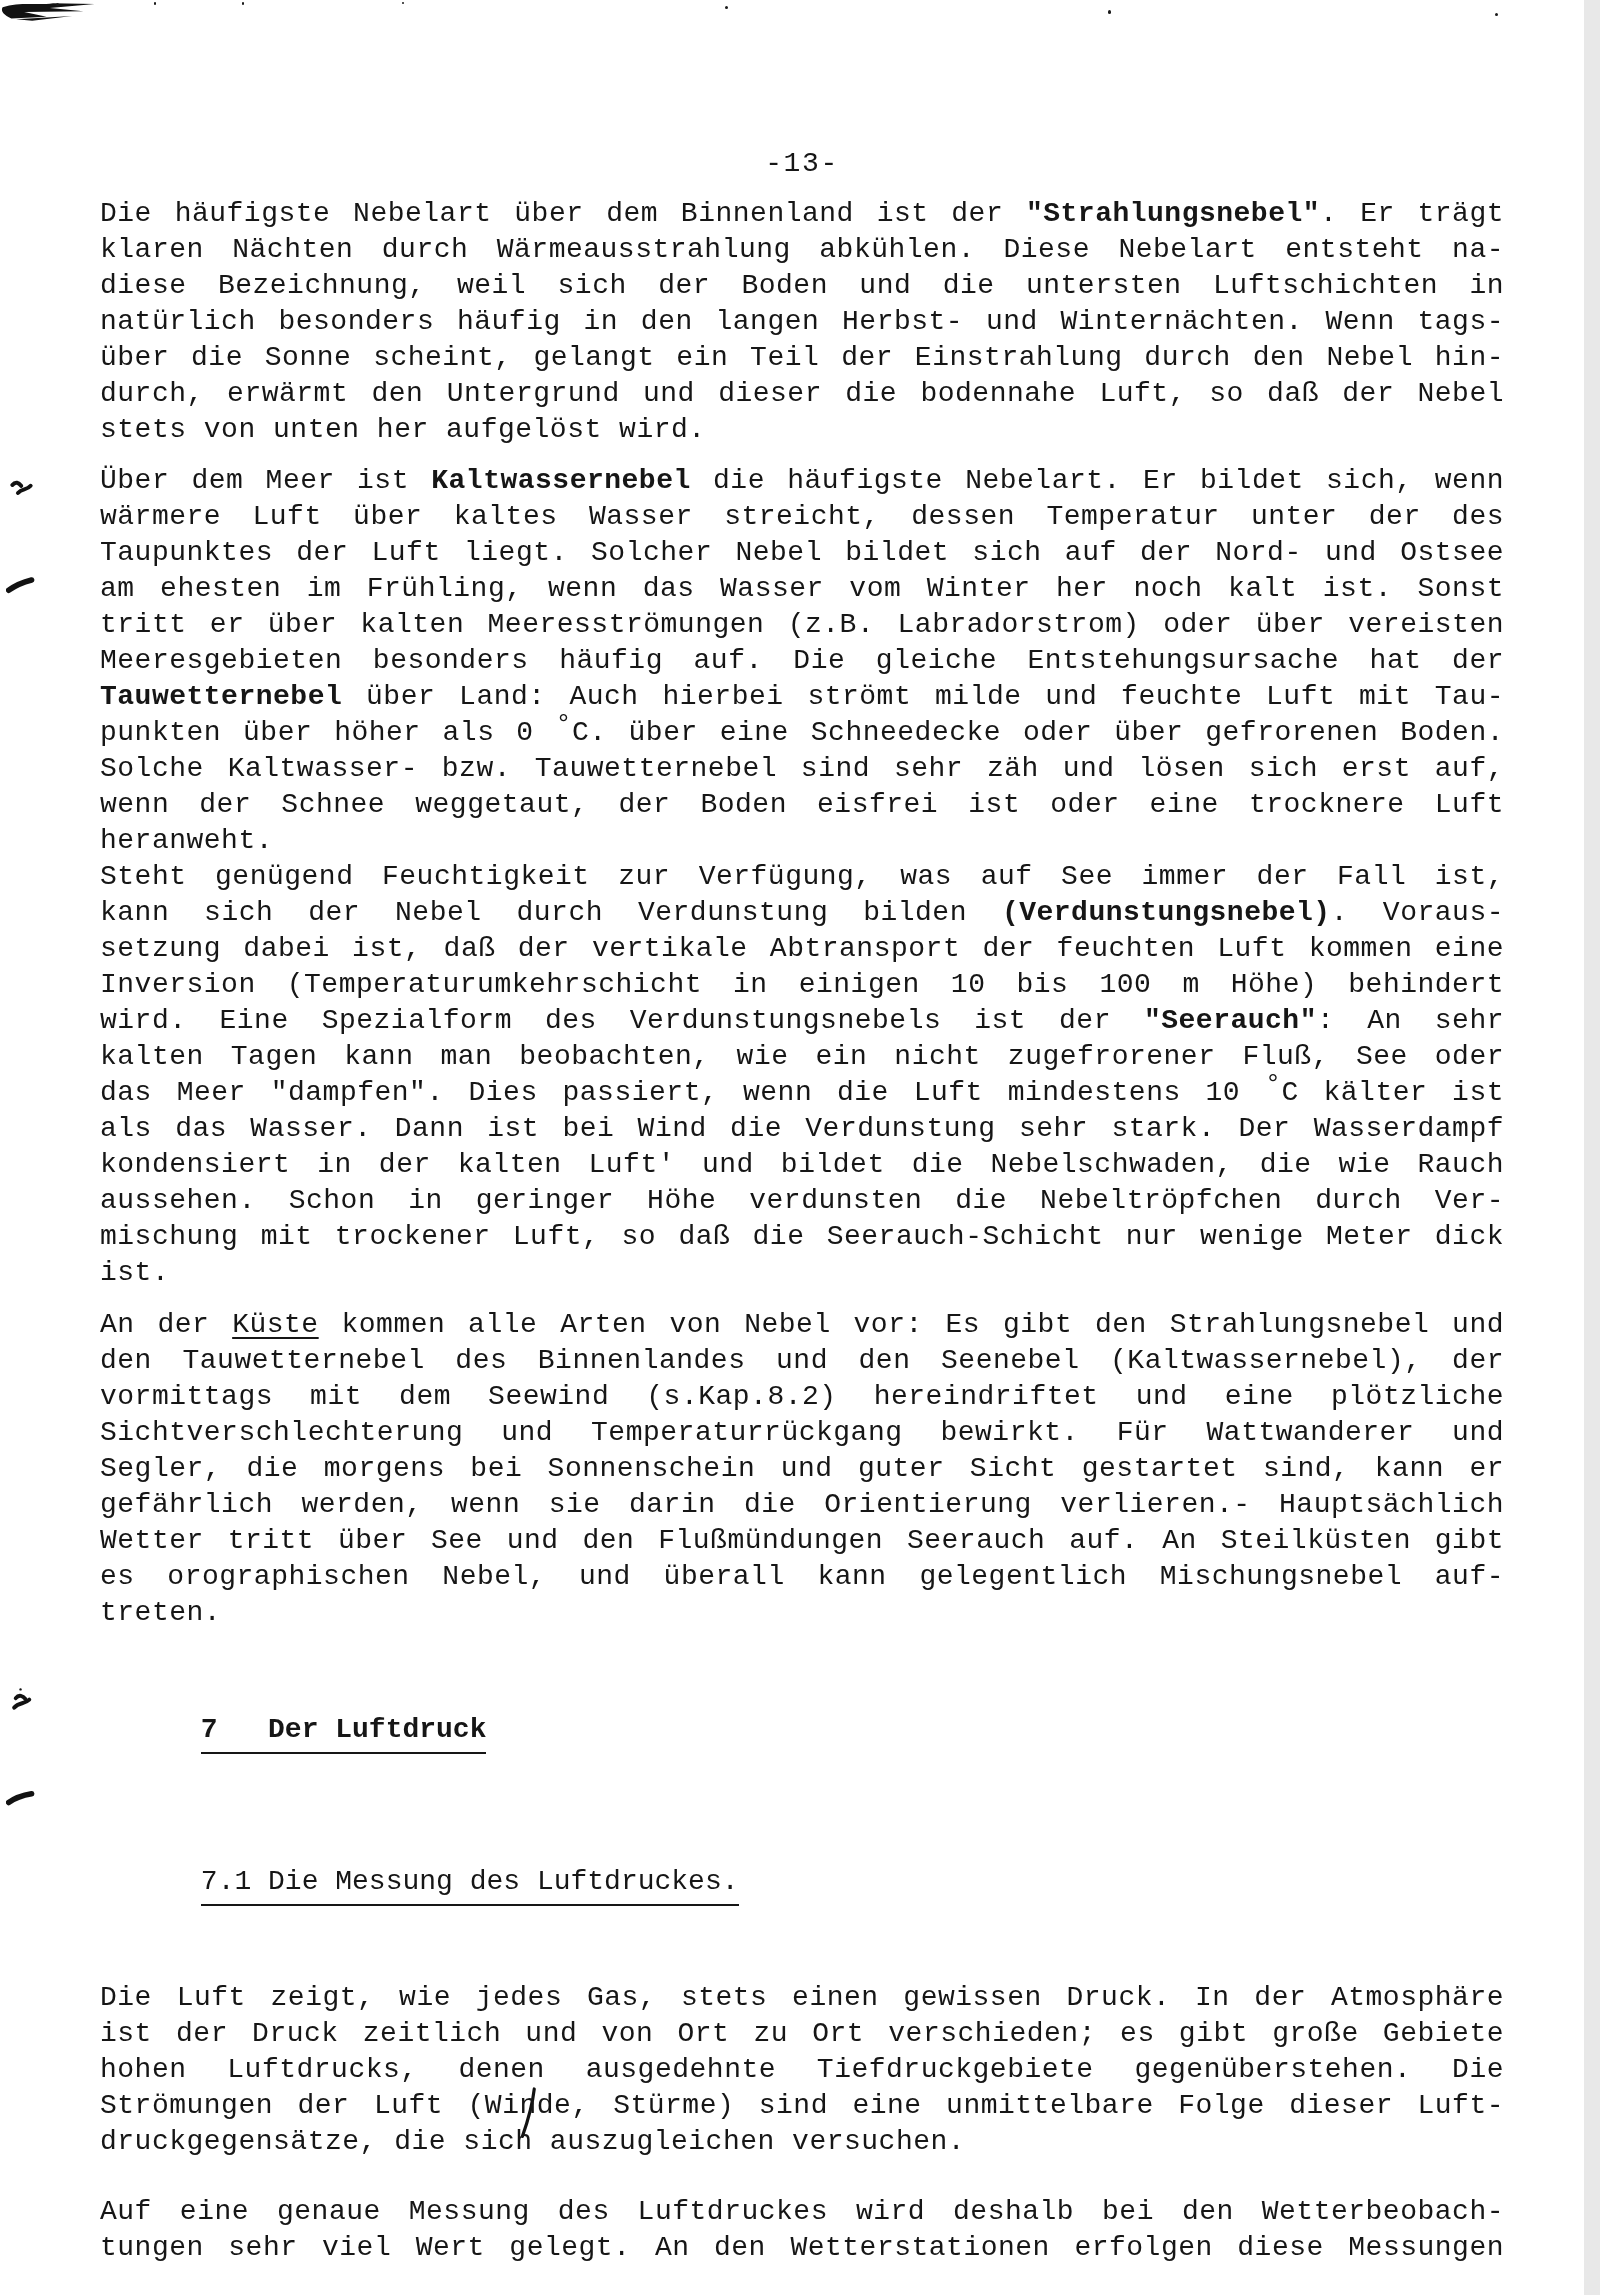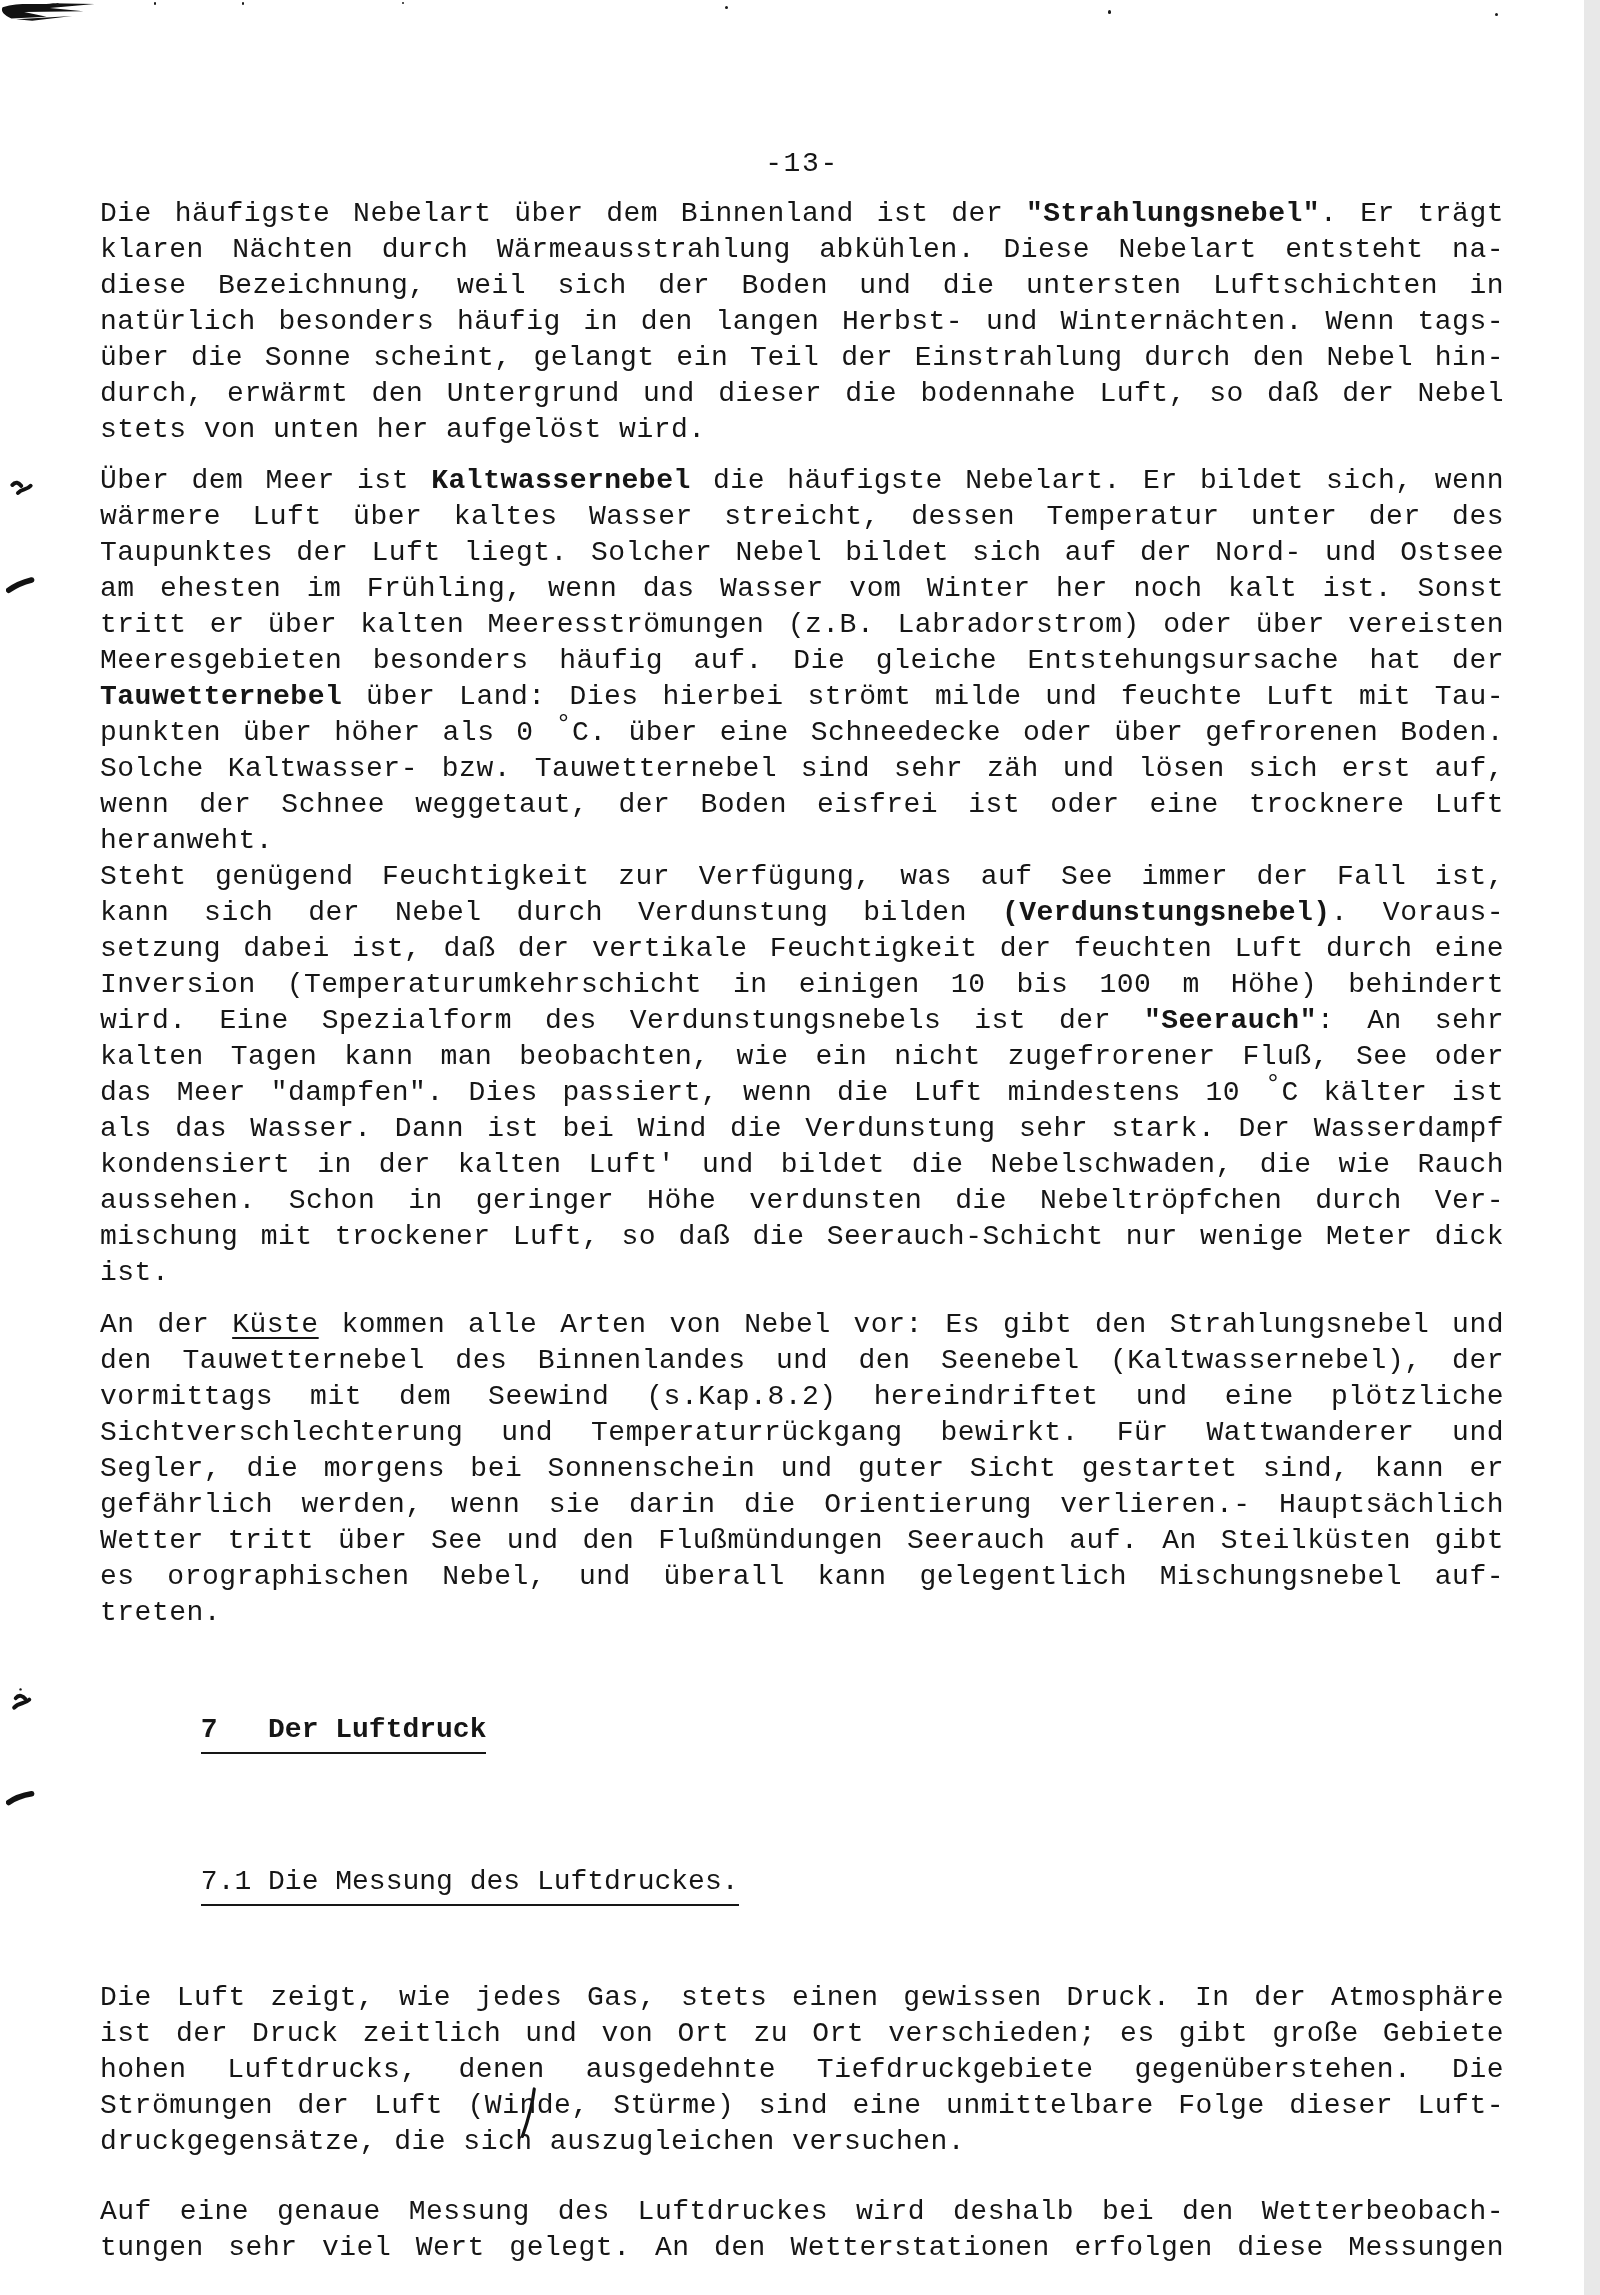--- a/index.html
+++ b/index.html
@@ -96,28 +96,28 @@
         <div class="tline tline-end"><span>stets von unten her aufgelöst wird.</span></div>
       </div>
 
     <div class="para" id="para2">
         <div class="tline"><span>Über dem Meer ist </span><span class="b">Kaltwassernebel</span><span> die häufigste Nebelart. Er bildet sich, wenn</span></div>
         <div class="tline"><span>wärmere Luft über kaltes Wasser streicht, dessen Temperatur unter der des</span></div>
         <div class="tline"><span>Taupunktes der Luft liegt. Solcher Nebel bildet sich auf der Nord- und Ostsee</span></div>
         <div class="tline"><span>am ehesten im Frühling, wenn das Wasser vom Winter her noch kalt ist. Sonst</span></div>
         <div class="tline"><span>tritt er über kalten Meeresströmungen (z.B. Labradorstrom) oder über vereisten</span></div>
         <div class="tline"><span>Meeresgebieten besonders häufig auf. Die gleiche Entstehungsursache hat der</span></div>
-        <div class="tline"><span class="b">Tauwetternebel</span><span> über Land: Dies hierbei strömt milde und feuchte Luft mit Tau-</span></div>
+        <div class="tline"><span class="b">Tauwetternebel</span><span> über Land: Auch hierbei strömt milde und feuchte Luft mit Tau-</span></div>
         <div class="tline"><span>punkten über höher als 0 </span><span class="sup">°</span><span>C. über eine Schneedecke oder über gefrorenen Boden.</span></div>
         <div class="tline"><span>Solche Kaltwasser- bzw. Tauwetternebel sind sehr zäh und lösen sich erst auf,</span></div>
         <div class="tline"><span>wenn der Schnee weggetaut, der Boden eisfrei ist oder eine trocknere Luft</span></div>
         <div class="tline tline-end"><span>heranweht.</span></div>
         <div class="tline"><span>Steht genügend Feuchtigkeit zur Verfügung, was auf See immer der Fall ist,</span></div>
         <div class="tline"><span>kann sich der Nebel durch Verdunstung bilden </span><span class="b">(Verdunstungsnebel)</span><span>. Voraus-</span></div>
-        <div class="tline"><span>setzung dabei ist, daß der vertikale Feuchtigkeit der feuchten Luft durch eine</span></div>
+        <div class="tline"><span>setzung dabei ist, daß der vertikale Abtransport der feuchten Luft kommen eine</span></div>
         <div class="tline"><span>Inversion (Temperaturumkehrschicht in einigen 10 bis 100 m Höhe) behindert</span></div>
         <div class="tline"><span>wird. Eine Spezialform des Verdunstungsnebels ist der </span><span class="b">"Seerauch"</span><span>: An sehr</span></div>
         <div class="tline"><span>kalten Tagen kann man beobachten, wie ein nicht zugefrorener Fluß, See oder</span></div>
         <div class="tline"><span>das Meer "dampfen". Dies passiert, wenn die Luft mindestens 10 </span><span class="sup">°</span><span>C kälter ist</span></div>
         <div class="tline"><span>als das Wasser. Dann ist bei Wind die Verdunstung sehr stark. Der Wasserdampf</span></div>
         <div class="tline"><span>kondensiert in der kalten Luft' und bildet die Nebelschwaden, die wie Rauch</span></div>
         <div class="tline"><span>aussehen. Schon in geringer Höhe verdunsten die Nebeltröpfchen durch Ver-</span></div>
         <div class="tline"><span>mischung mit trockener Luft, so daß die Seerauch-Schicht nur wenige Meter dick</span></div>
         <div class="tline tline-end"><span>ist.</span></div>
       </div>

